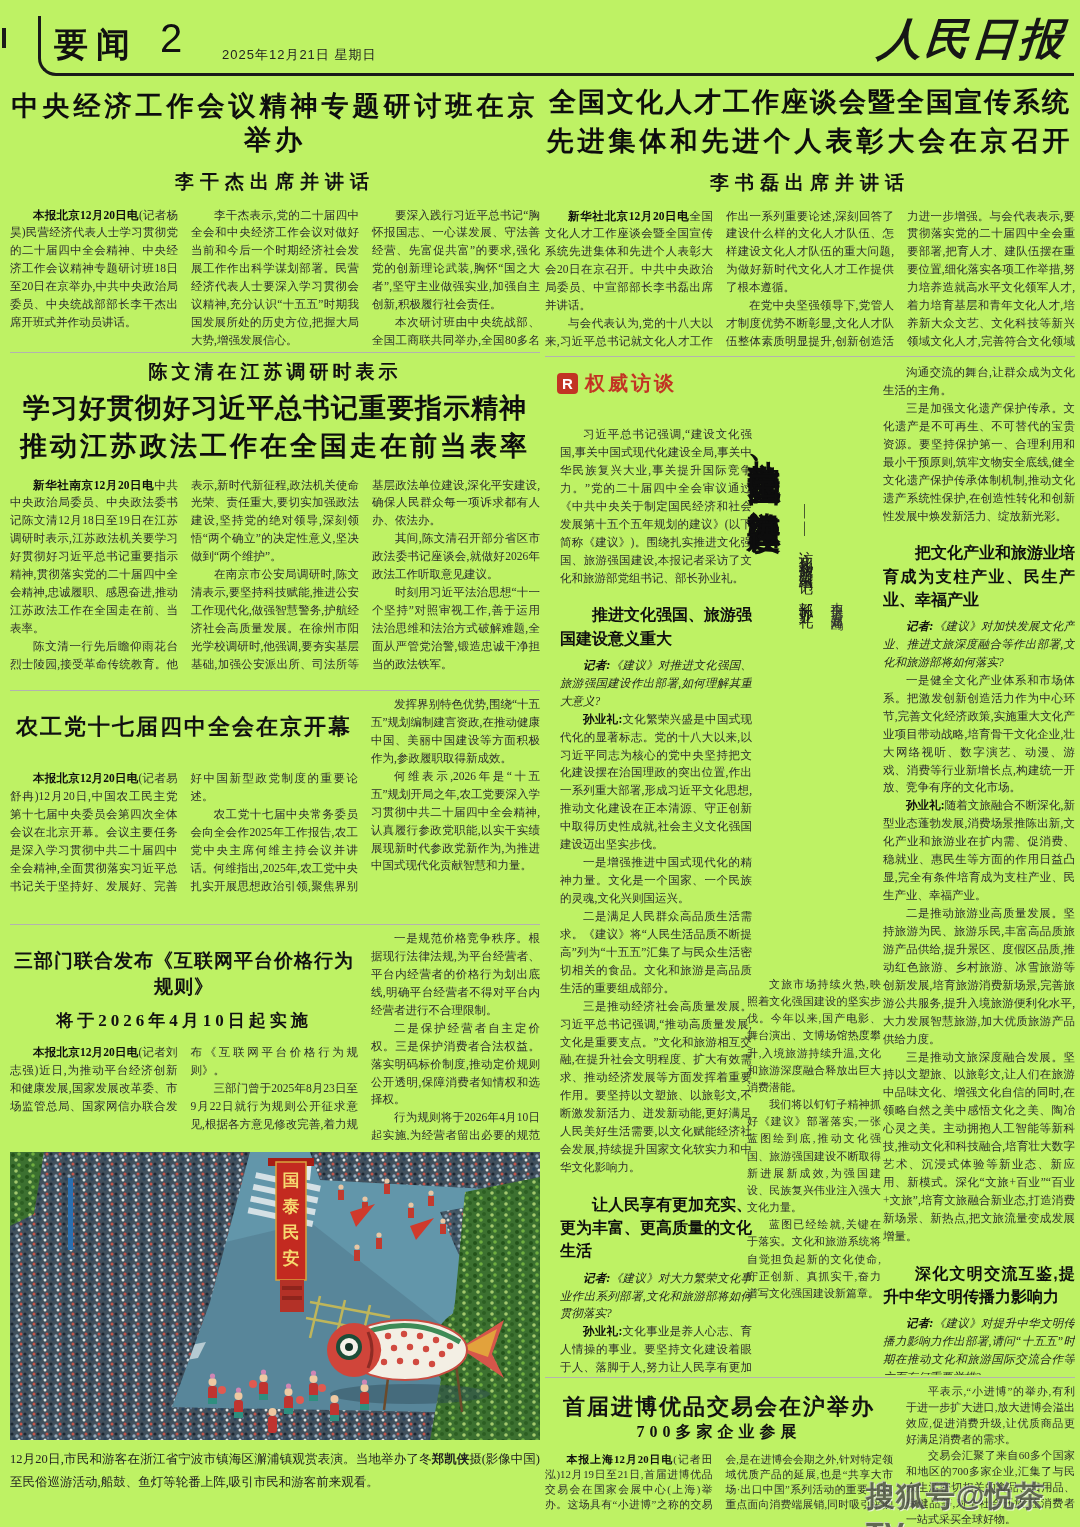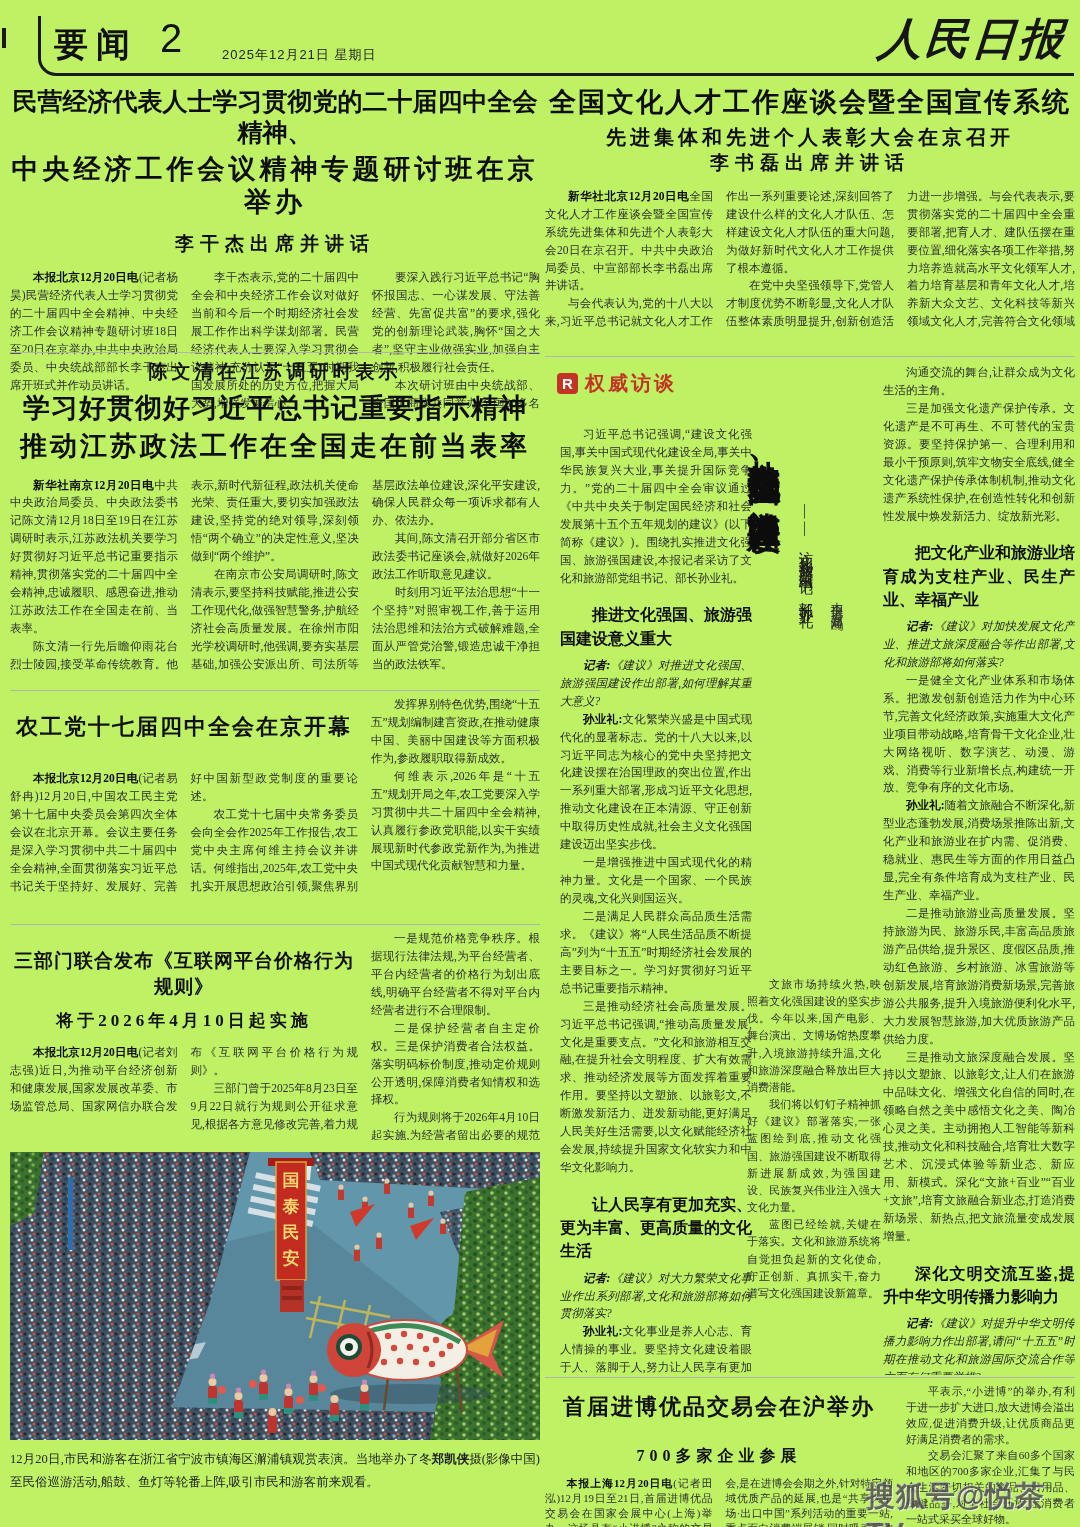--- a/index.html
+++ b/index.html
@@ -56,63 +56,62 @@
   #rowD .subhead{font-size:17px;letter-spacing:4px;margin-top:9px;}
   #rowD .body.cols2{margin-top:12px;height:102px;}
   #rowD .sidecol{width:169px;height:210px;}
   #photo{position:absolute;left:10px;top:1152px;width:530px;height:288px;}
   #caption{position:absolute;left:10px;top:1448px;width:530px;font-size:12.5px;line-height:1.8;
            text-align:justify;color:#222;}
   #caption .cap-credit{float:right;}
   #caption b{font-weight:700;}
   #artE{position:absolute;left:545px;top:86px;width:530px;}
   #artE .l1{font-size:27px;letter-spacing:2px;}
-  #artE .l2{font-size:20px;letter-spacing:4px;margin-top:5px;}
-  #artE .subhead{font-size:19px;letter-spacing:6px;}
+  #artE .l2{font-size:27px;letter-spacing:4px;margin-top:5px;}
+  #artE .subhead{font-size:19px;letter-spacing:6px;margin-top:11px;}
   #artE .body{margin-top:12px;height:152px;}
   
   #interview{position:absolute;left:545px;top:364px;width:530px;height:1013px;}
   .iv-brandrow{position:absolute;left:12px;top:6px;display:flex;align-items:center;}
   .r-badge{width:21px;height:21px;background:#c23424;color:#fff;border-radius:4px;
            font:900 15px "Liberation Sans",sans-serif;display:flex;align-items:center;justify-content:center;}
   .brand{color:#c23424;font:900 20px "Liberation Sans","DejaVu Sans",sans-serif;letter-spacing:3px;margin-left:7px;}
   .series{position:absolute;left:14px;top:36px;color:#c0392b;font-size:20px;letter-spacing:3px;font-weight:700;}
   .iv-left{position:absolute;left:15px;top:62px;width:192px;height:949px;}
   .iv-right{position:absolute;left:338px;top:0;width:192px;height:1011px;}
   .iv-vert{position:absolute;left:200px;top:70px;width:138px;height:540px;display:flex;gap:13px;}
   .v-title{writing-mode:vertical-rl;font-family:"Liberation Sans","DejaVu Sans",sans-serif;
            font-weight:900;font-size:33px;letter-spacing:2px;line-height:1.15;color:#0d0d0d;height:535px;}
   .v-sub{writing-mode:vertical-rl;font-size:14.5px;letter-spacing:3px;padding-top:70px;color:#1c1c1c;height:465px;}
   .v-byline{writing-mode:vertical-rl;font-size:12.5px;letter-spacing:2px;padding-top:158px;color:#333;height:380px;}
   .iv-mid{position:absolute;left:202px;top:612px;width:134px;height:398px;font-size:11px;}
   
   #artF{position:absolute;left:545px;top:1384px;width:530px;height:142px;}
   #artF .main{width:348px;}
   #artF .serif-hl{font-size:22px;letter-spacing:2px;padding-top:8px;}
-  #artF .subhead{font-size:16px;letter-spacing:5px;margin-top:24px;}
+  #artF .subhead{font-size:16px;letter-spacing:5px;margin-top:0;}
   #artF .body.cols2{margin-top:9px;height:66px;font-size:10.8px;line-height:1.4;}
   #artF .sidecol{width:169px;height:140px;font-size:11px;line-height:1.45;}
   #watermark{position:absolute;left:866px;top:1477px;font-family:"Liberation Sans","DejaVu Sans",sans-serif;
              font-weight:900;font-size:29px;letter-spacing:1px;color:#4d4d4d;opacity:.82;
              text-shadow:1px 1px 0 #f2f2f0,-1px -1px 0 #c9c9c5;z-index:5;}
 </style>
 </head>
 <body>
 
 <div class="sheet">
 
   <div class="corner-tick"></div>
   <div class="header-rule"></div>
   <span class="sec-label">要闻</span>
   <span class="page-num">2</span>
   <span class="issue-date">2025年12月21日  星期日</span>
   <span class="masthead">人民日报</span>
 
   <section id="artA">
-    <h1 class="hl l1">民营经济代表人士学习贯彻党的二十届四中全会精神、</h1>
     <h1 class="hl l2">中央经济工作会议精神专题研讨班在京举办</h1>
     <div class="subhead">李干杰出席并讲话</div>
     <div class="body cols3">
         <p><b>本报北京12月20日电</b>(记者杨昊)民营经济代表人士学习贯彻党的二十届四中全会精神、中央经济工作会议精神专题研讨班18日至20日在京举办,中共中央政治局委员、中央统战部部长李干杰出席开班式并作动员讲话。</p>
         <p>李干杰表示,党的二十届四中全会和中央经济工作会议对做好当前和今后一个时期经济社会发展工作作出科学谋划部署。民营经济代表人士要深入学习贯彻会议精神,充分认识“十五五”时期我国发展所处的历史方位,把握大局大势,增强发展信心。</p>
         <p>要深入践行习近平总书记“胸怀报国志、一心谋发展、守法善经营、先富促共富”的要求,强化党的创新理论武装,胸怀“国之大者”,坚守主业做强实业,加强自主创新,积极履行社会责任。</p>
         <p>本次研讨班由中央统战部、全国工商联共同举办,全国80多名民营经济代表人士参加。中央和国家机关有关部门负责同志作专题报告。</p>
       </div>
   </section>
   <div class="hr" style="left:10px;top:352px;width:530px;"></div>
@@ -353,21 +352,21 @@
     <div class="iv-brandrow">
       <span class="r-badge">R</span>
       <span class="brand">权威访谈</span>
     </div>
     <div class="body iv-left">
         <p>习近平总书记强调,“建设文化强国,事关中国式现代化建设全局,事关中华民族复兴大业,事关提升国际竞争力。”党的二十届四中全会审议通过《中共中央关于制定国民经济和社会发展第十五个五年规划的建议》(以下简称《建议》)。围绕扎实推进文化强国、旅游强国建设,本报记者采访了文化和旅游部党组书记、部长孙业礼。</p>
         <h4>推进文化强国、旅游强国建设意义重大</h4>
         <p class="q"><b>记者:</b>《建议》对推进文化强国、旅游强国建设作出部署,如何理解其重大意义?</p>
         <p><b>孙业礼:</b>文化繁荣兴盛是中国式现代化的显著标志。党的十八大以来,以习近平同志为核心的党中央坚持把文化建设摆在治国理政的突出位置,作出一系列重大部署,形成习近平文化思想,推动文化建设在正本清源、守正创新中取得历史性成就,社会主义文化强国建设迈出坚实步伐。</p>
         <p>一是增强推进中国式现代化的精神力量。文化是一个国家、一个民族的灵魂,文化兴则国运兴。</p>
-        <p>二是满足人民群众高品质生活需求。《建议》将“人民生活品质不断提高”列为“十五五”时期经济社会发展的主要目标之一。学习好贯彻好习近平总书记重要指示精神。</p>
+        <p>二是满足人民群众高品质生活需求。《建议》将“人民生活品质不断提高”列为“十五五”汇集了与民众生活密切相关的食品。文化和旅游是高品质生活的重要组成部分。</p>
         <p>三是推动经济社会高质量发展。习近平总书记强调,“推动高质量发展,文化是重要支点。”文化和旅游相互交融,在提升社会文明程度、扩大有效需求、推动经济发展等方面发挥着重要作用。要坚持以文塑旅、以旅彰文,不断激发新活力、迸发新动能,更好满足人民美好生活需要,以文化赋能经济社会发展,持续提升国家文化软实力和中华文化影响力。</p>
         <h4>让人民享有更加充实、更为丰富、更高质量的文化生活</h4>
         <p class="q"><b>记者:</b>《建议》对大力繁荣文化事业作出系列部署,文化和旅游部将如何贯彻落实?</p>
         <p><b>孙业礼:</b>文化事业是养人心志、育人情操的事业。要坚持文化建设着眼于人、落脚于人,努力让人民享有更加充实、更为丰富、更高质量的文化生活,促进人的全面发展。</p>
       </div>
     <div class="iv-vert">
       <div class="v-title">扎实推进文化强国、旅游强国建设</div>
       <div class="v-sub">——访文化和旅游部党组书记、部长孙业礼</div>
       <div class="v-byline">本报记者 郑海鸥</div>
     </div>

